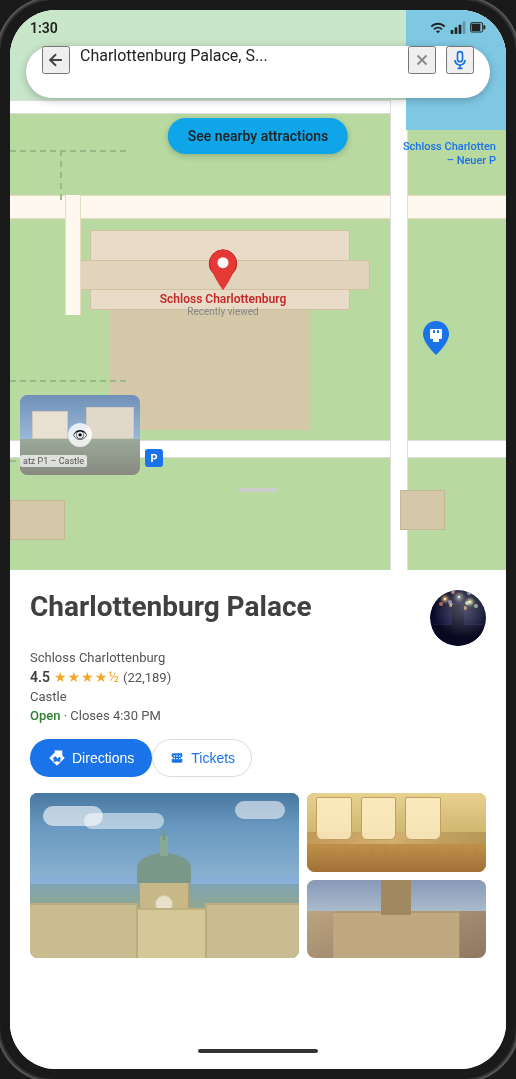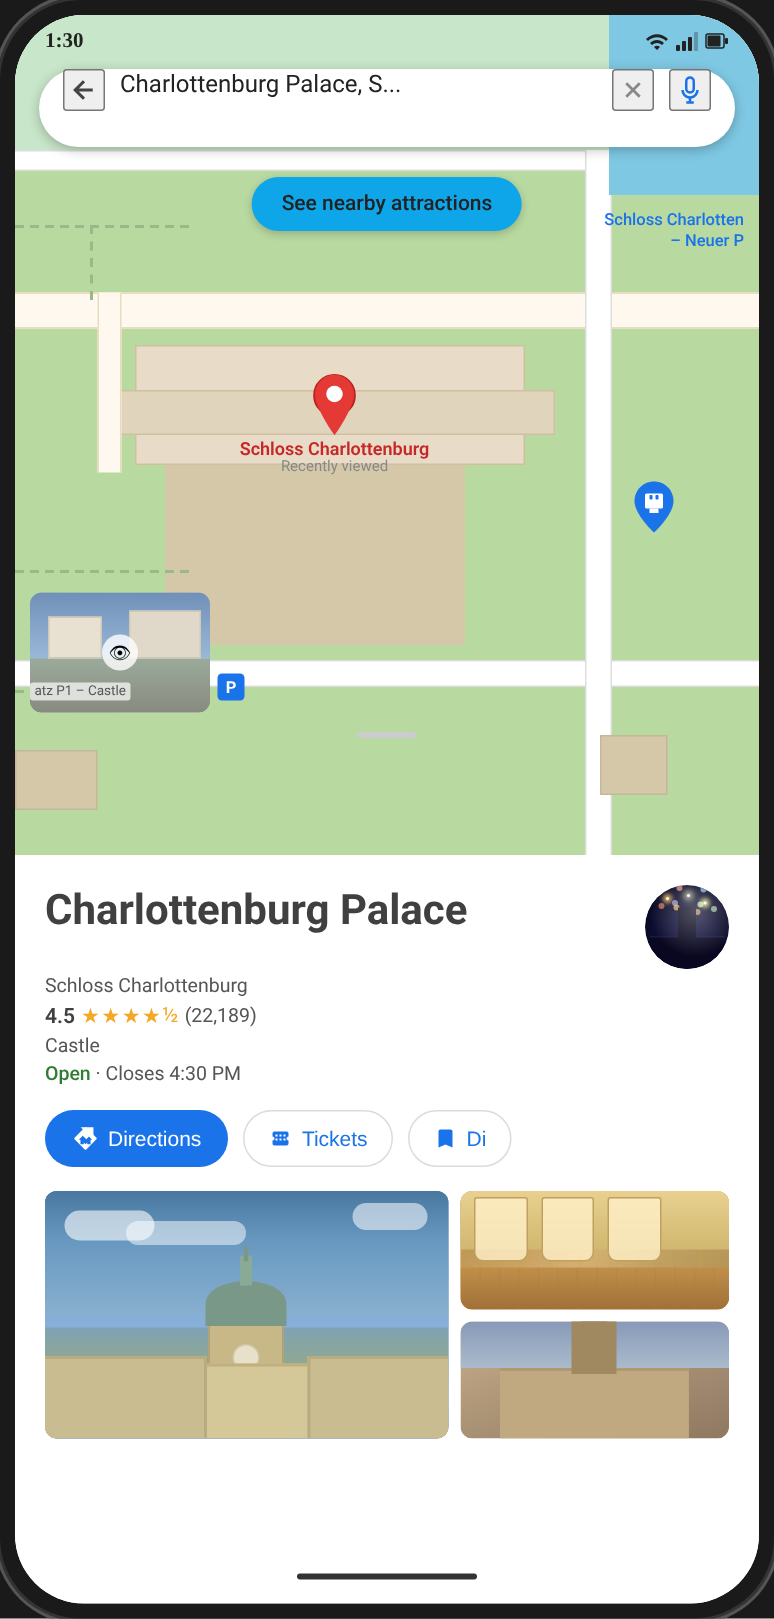--- a/index.html
+++ b/index.html
@@ -43,21 +43,20 @@
       position: absolute;
       top: 0;
       left: 0;
       right: 0;
       height: 36px;
       display: flex;
       align-items: center;
       justify-content: space-between;
       padding: 0 20px 0;
       z-index: 100;
-      font-family: Liberation Serif, serif;
     }
 
     .status-time {
       font-size: 14px;
       font-weight: 600;
       color: #222;
     }
 
     .status-icons {
       display: flex;
@@ -356,21 +355,20 @@
       font-weight: 500;
     }
 
     .hours-close {
       color: #555;
     }
 
     
     .action-buttons {
       display: flex;
-      gap: 10px;
       margin-bottom: 16px;
       overflow-x: auto;
     }
 
     .action-buttons::-webkit-scrollbar { display: none; }
 
     .btn-directions {
       background: #1a73e8;
       color: #fff;
       border: none;
@@ -693,26 +691,20 @@
         </button>
 
         <button class="btn-outline">
           <svg width="16" height="16" viewBox="0 0 24 24" fill="#1a73e8">
             <path d="M20 10V7a2 2 0 0 0-2-2H6a2 2 0 0 0-2 2v3a2 2 0 0 1 0 4v3a2 2 0 0 0 2 2h12a2 2 0 0 0 2-2v-3a2 2 0 0 1 0-4zM9 14H7v-2h2v2zm0-4H7V8h2v2zm4 4h-2v-2h2v2zm0-4h-2V8h2v2zm4 4h-2v-2h2v2zm0-4h-2V8h2v2z"></path>
           </svg>
           <span>Tickets</span>
         </button>
 
 
-        <button class="btn-outline">
-          <svg width="16" height="16" viewBox="0 0 24 24" fill="#1a73e8">
-            <path d="M17 3H7c-1.1 0-2 .9-2 2v16l7-3 7 3V5c0-1.1-.9-2-2-2z"></path>
-          </svg>
-          <span>Di</span>
-        </button>
       </div>
 
       <div class="photo-grid">
 
         <div class="photo-main">
           <div class="photo-palace">
 
             <div style="position:absolute;top:0;left:0;right:0;height:50%;background:linear-gradient(180deg,#4878a0 0%,#6898c0 40%,#88b0d0 100%);"></div>
 
             <div style="position:absolute;top:8%;left:5%;width:60px;height:20px;background:rgba(255,255,255,0.6);border-radius:10px;"></div>

